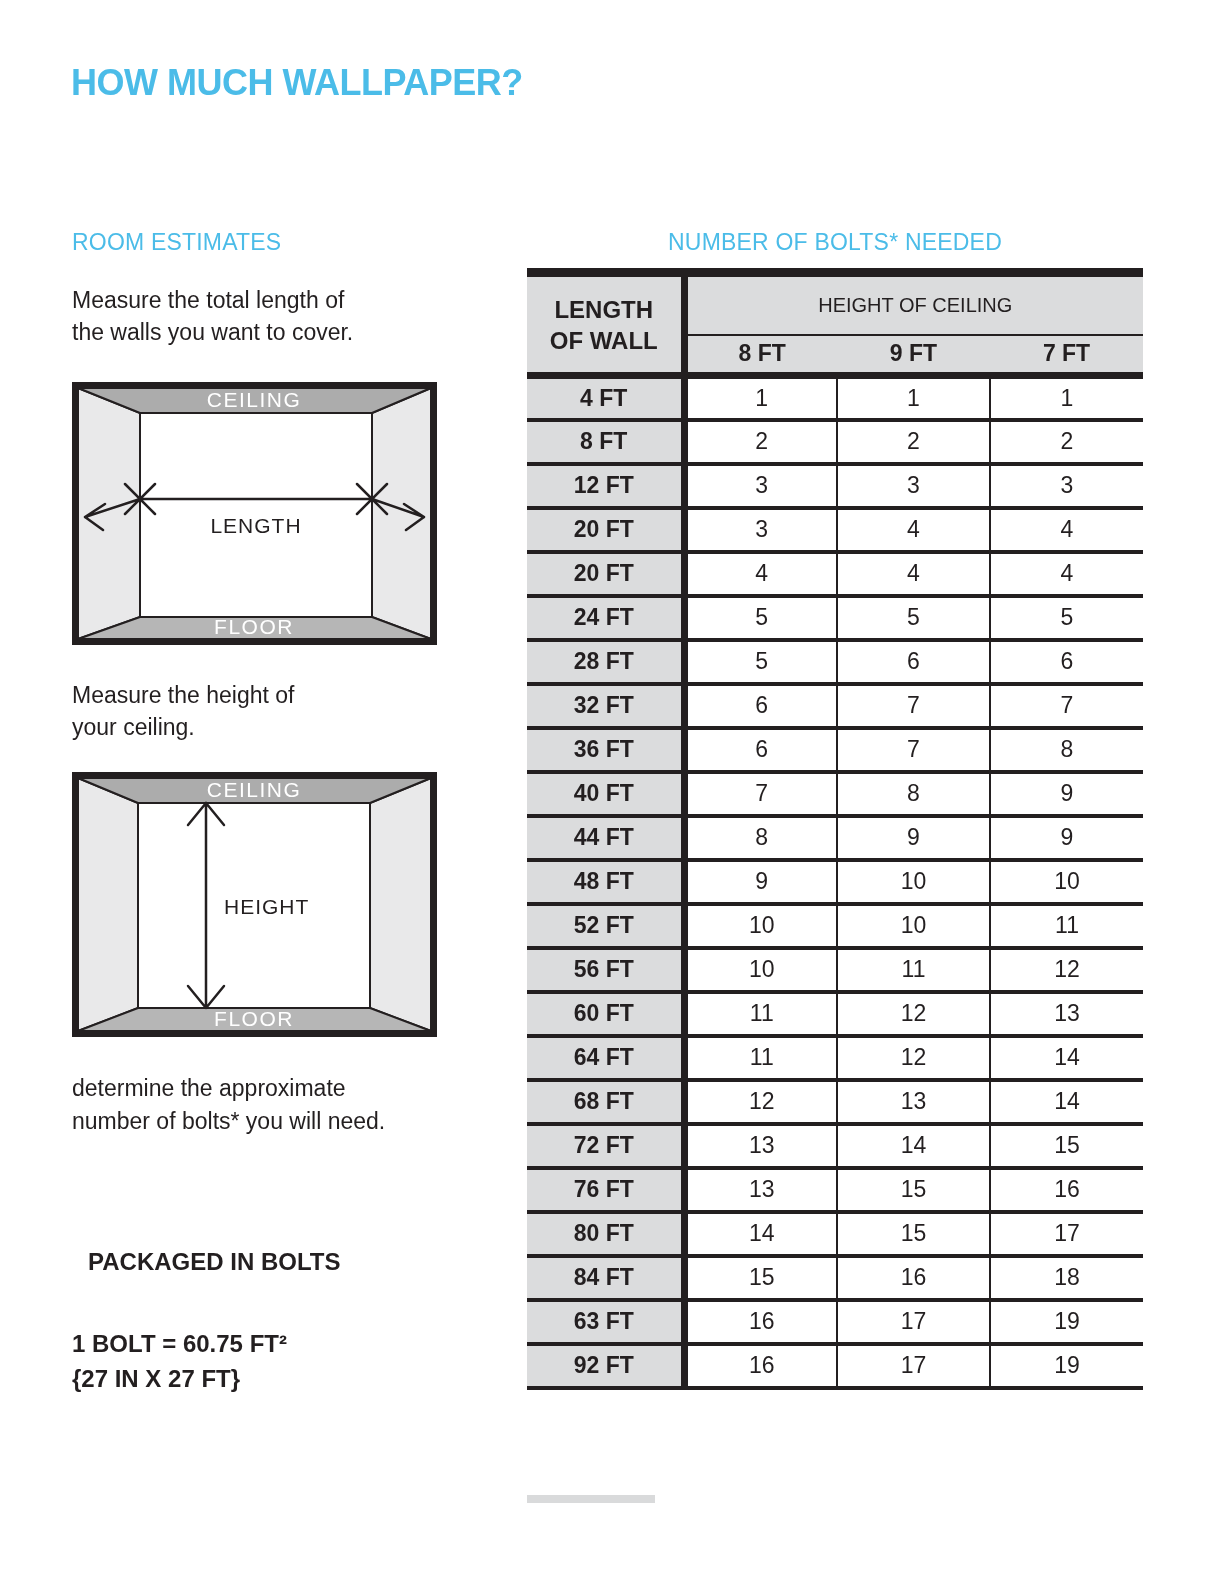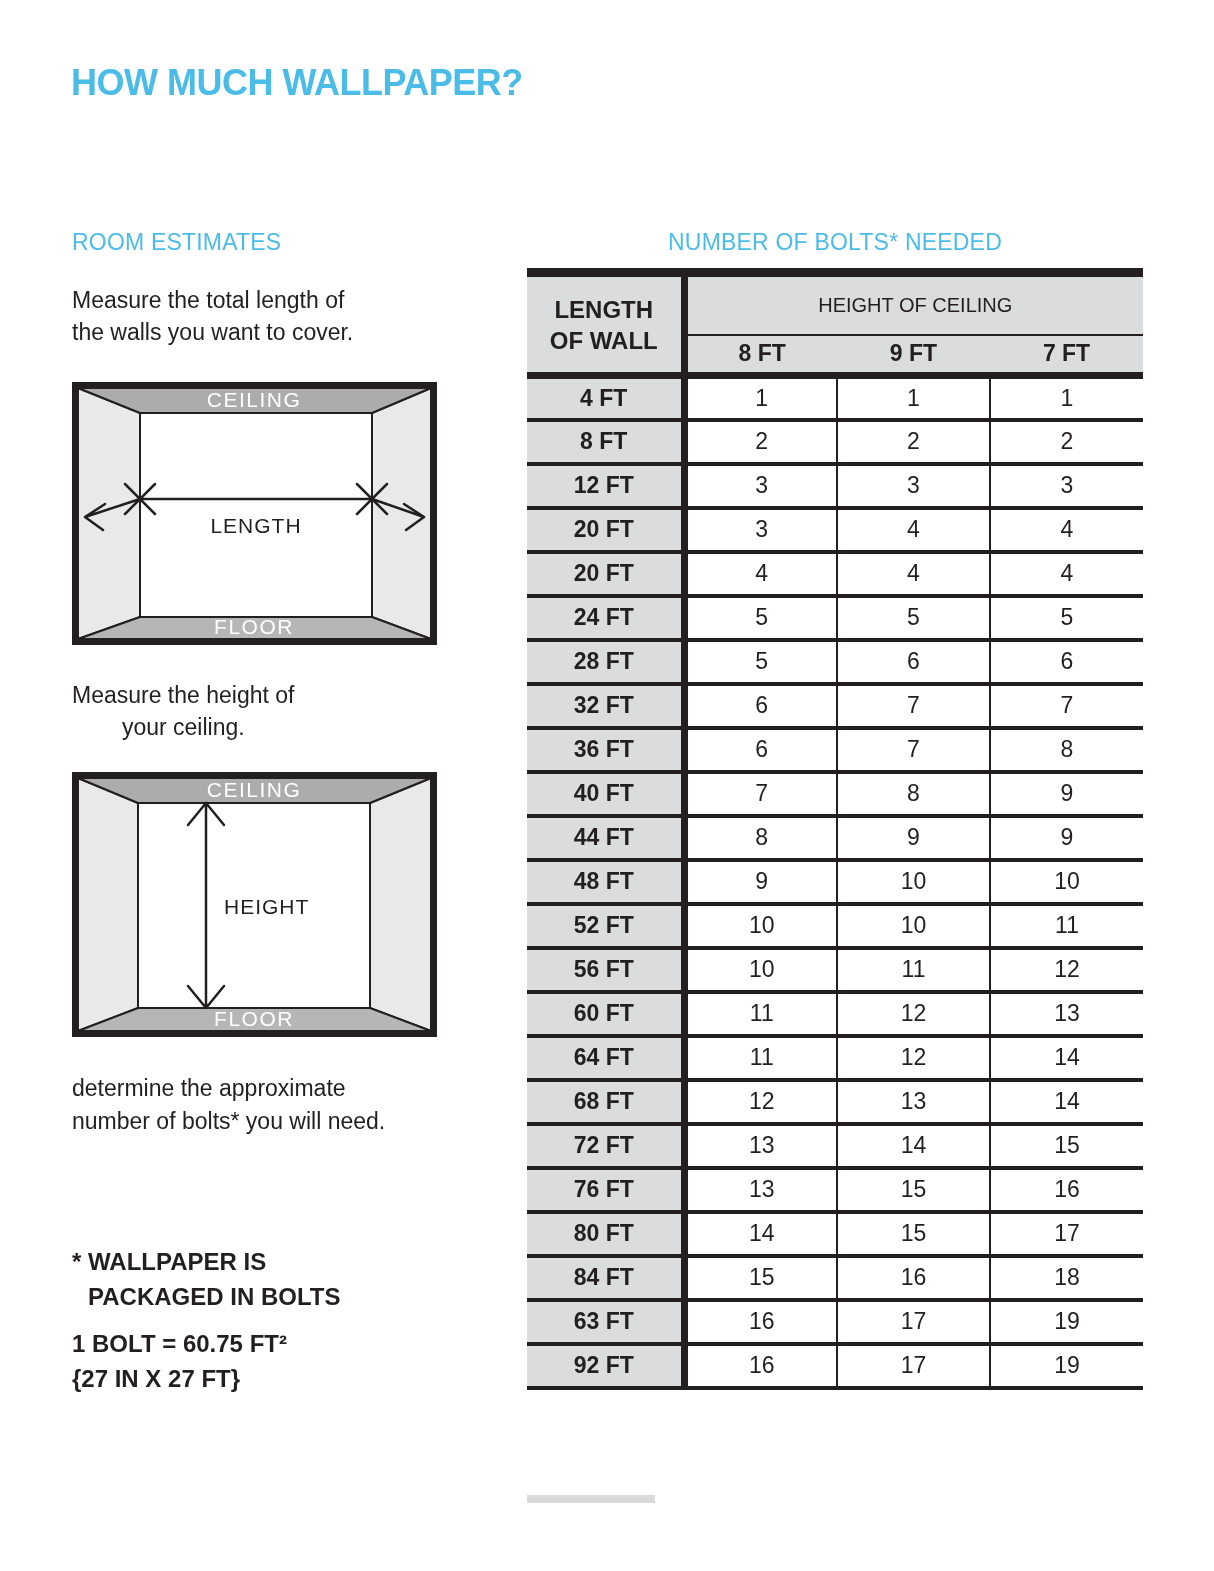--- a/index.html
+++ b/index.html
@@ -8,21 +8,21 @@
   .page { position:relative; width:1214px; height:1571px; background:#fff; overflow:hidden; }
   .abs { position:absolute; }
 
   .page-title { left:71px; top:62px; font-size:36px; font-weight:bold; color:var(--accent); letter-spacing:-0.5px; }
   .section-heading { font-size:23px; font-weight:normal; color:var(--accent); letter-spacing:0.2px; }
   #room-estimates { left:72px; top:229px; }
   #table-heading  { left:527px; top:229px; width:616px; text-align:center; }
 
   .body-text { font-size:23px; line-height:32px; color:var(--text); }
   #para-length { left:72px; top:284px; }
-  #para-height { left:72px; top:679px;text-align:center; }
+  #para-height { left:72px; top:679px; }
   #para-chart  { left:72px; top:1072px; line-height:33px; }
 
   .foot-bold { font-size:24px; font-weight:bold; line-height:35px; color:var(--text); }
   #footnote  { left:72px; top:1244px; }
   #footnote .indent { padding-left:16px; }
   #bolt-info { left:72px; top:1326px; }
 
   #diagram-length { left:72px; top:382px; }
   #diagram-height { left:72px; top:772px; }
 
@@ -101,21 +101,20 @@
     <text class="dg-label-dark" x="152" y="142">HEIGHT</text>
     <text class="dg-label-white" x="182" y="254" text-anchor="middle">FLOOR</text>
   </svg>
 
   <div class="abs body-text" id="para-chart">
     <div>determine the approximate</div>
     <div>number of bolts* you will need.</div>
   </div>
 
   <div class="abs foot-bold" id="footnote">
-    <div>* WALLPAPER IS</div>
     <div class="indent">PACKAGED IN BOLTS</div>
   </div>
 
   <div class="abs foot-bold" id="bolt-info">
     <div>1 BOLT = 60.75 FT²</div>
     <div>{27 IN X 27 FT}</div>
   </div>
 
   <div class="abs section-heading" id="table-heading">NUMBER OF BOLTS* NEEDED</div>
 

